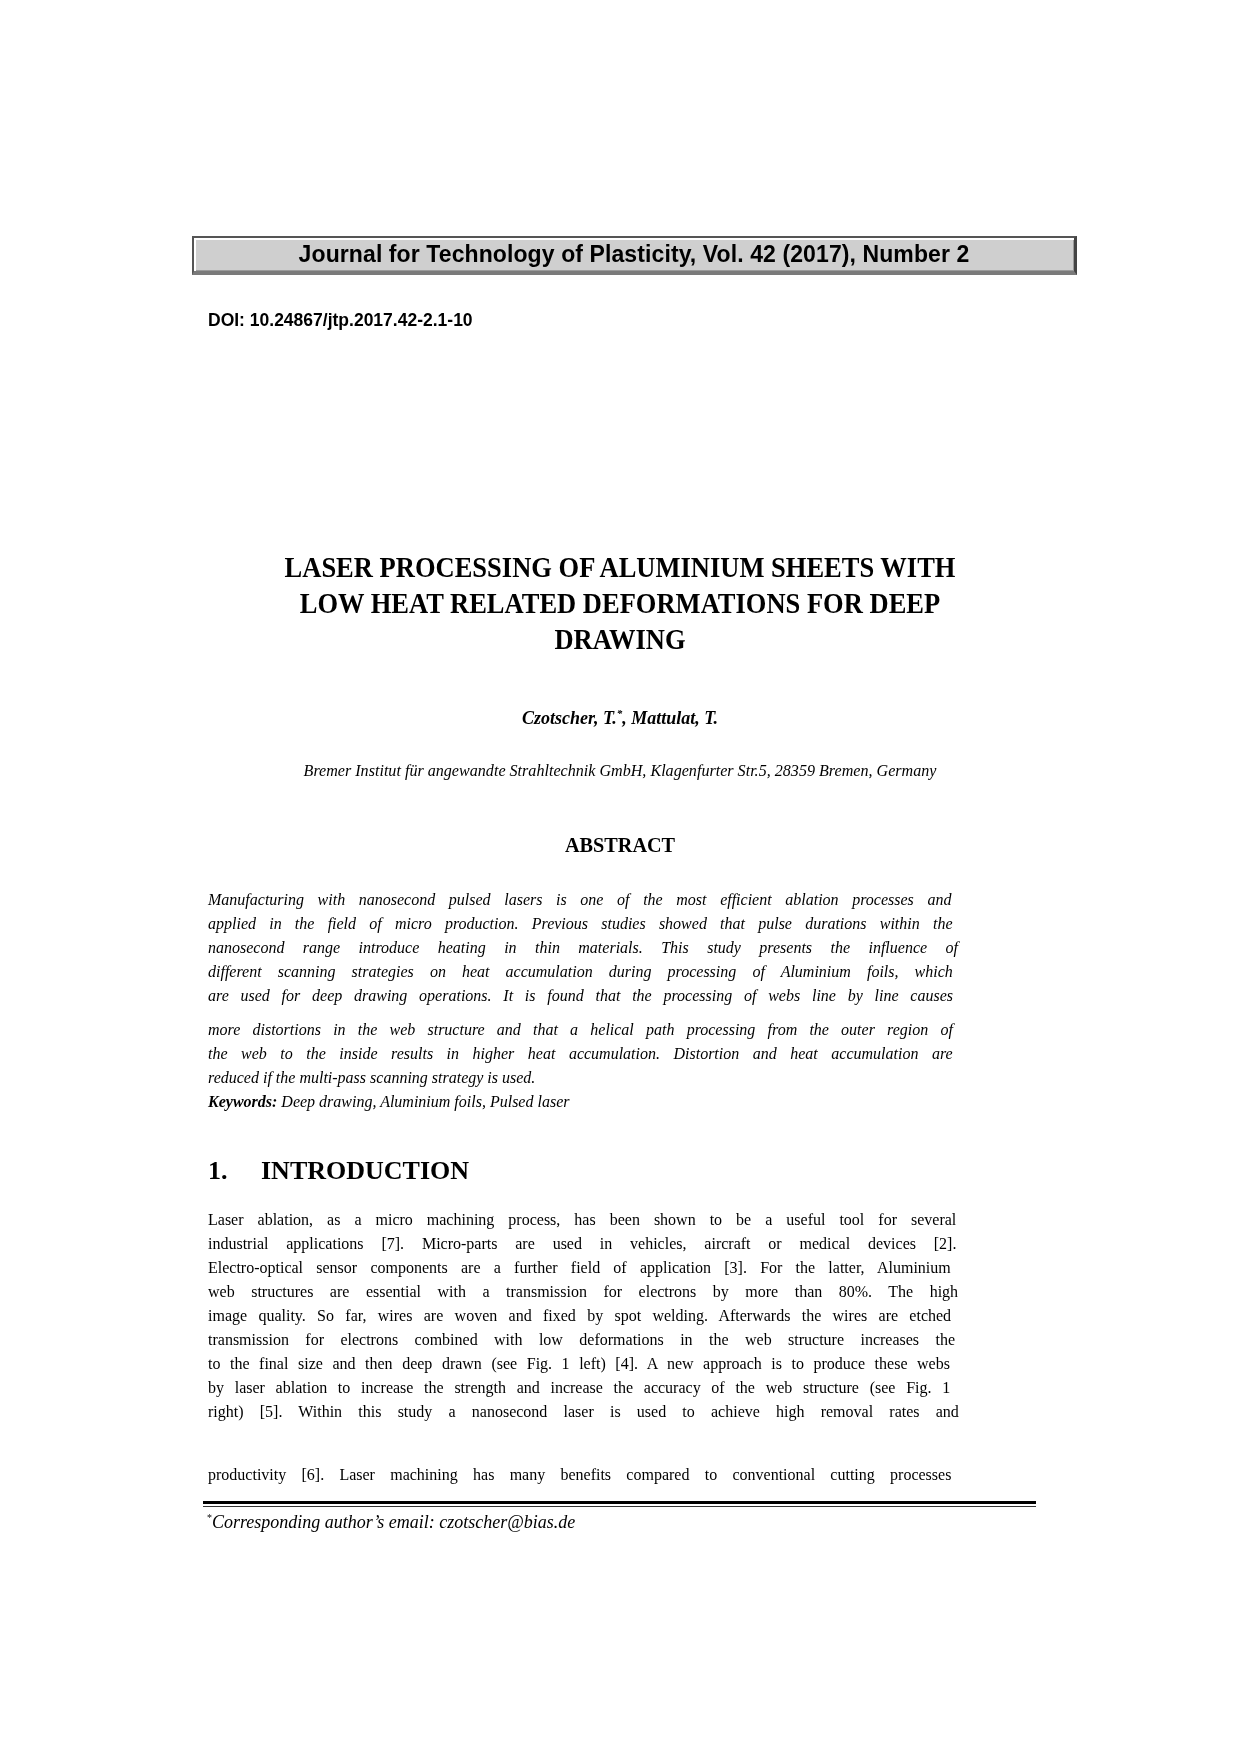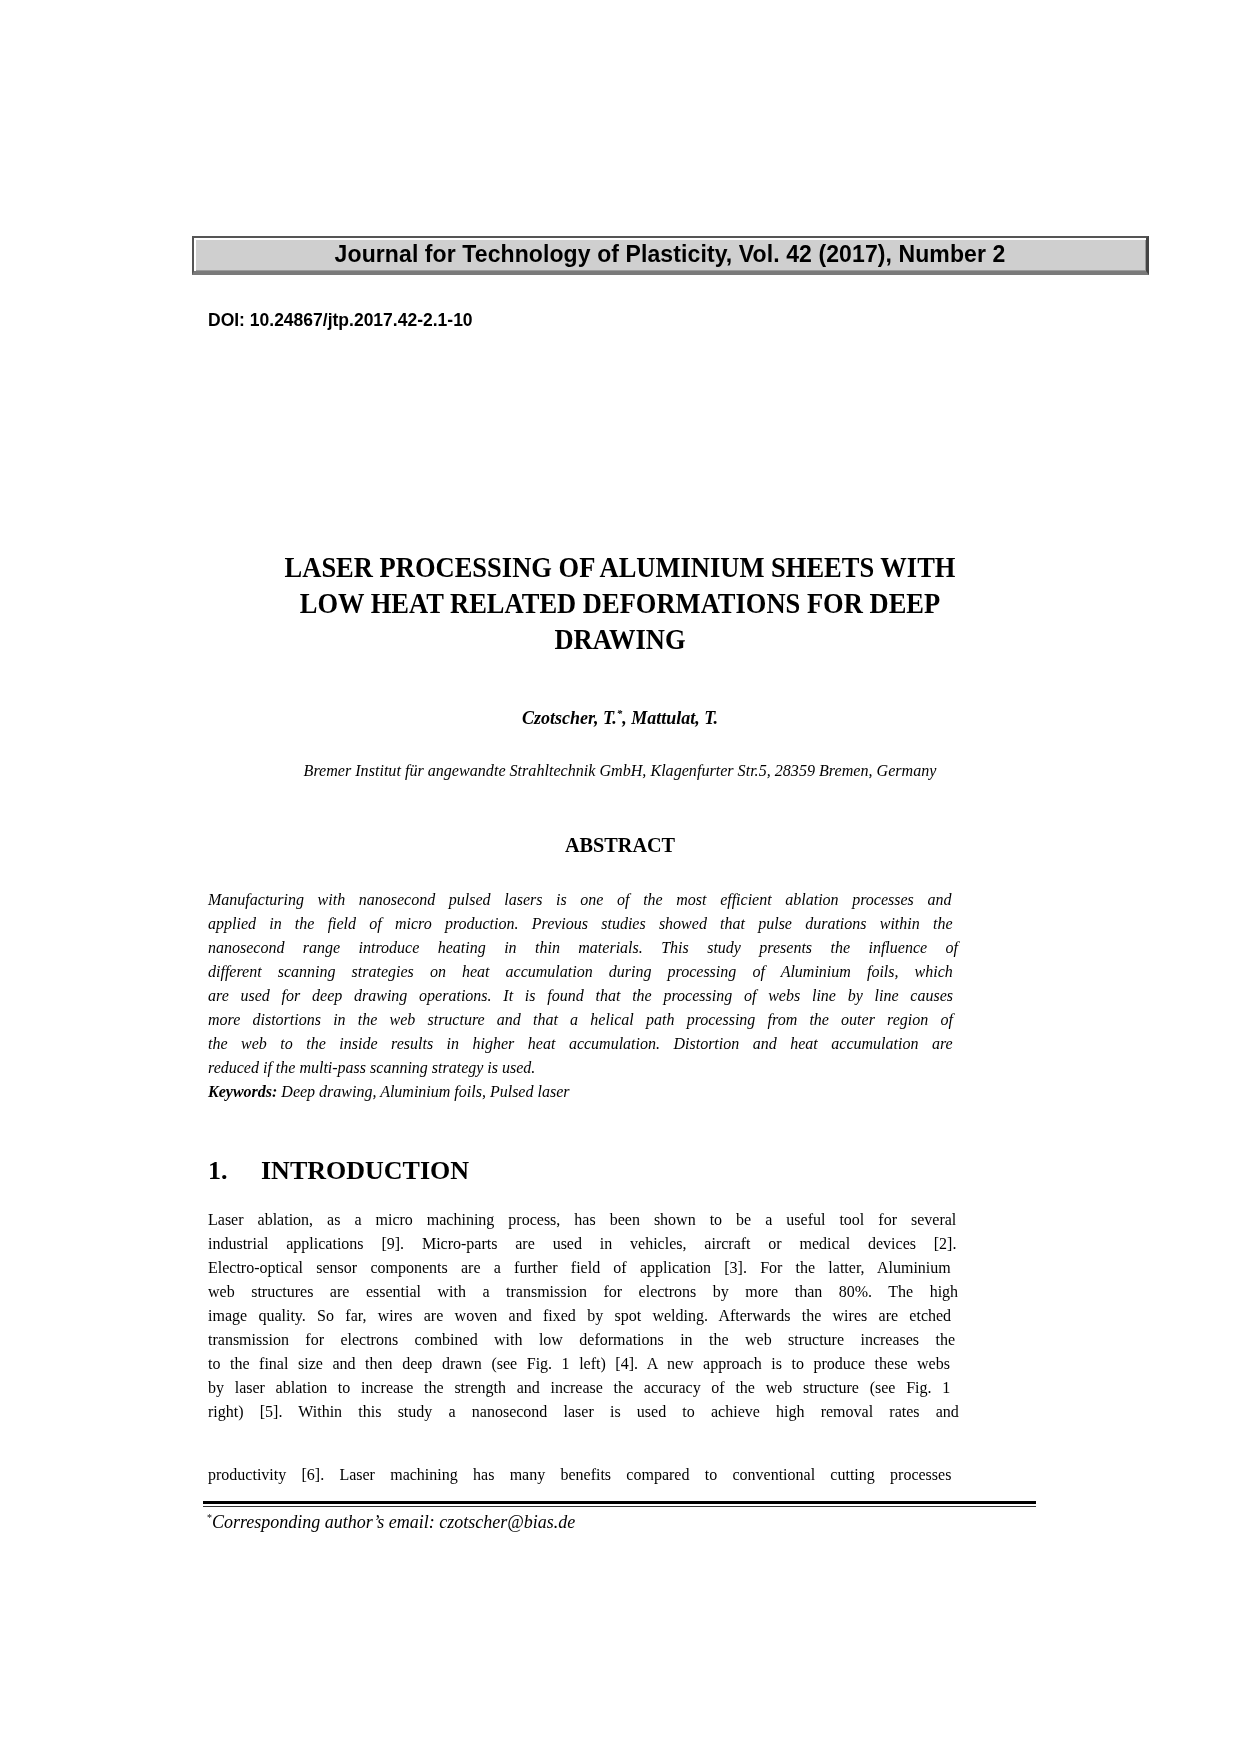--- a/index.html
+++ b/index.html
@@ -13,21 +13,21 @@
       position: relative;
       overflow: hidden;
       color: #000;
     }
     .abs { position: absolute; }
 
     
     .journal-box {
       left: 192px;
       top: 236px;
-      width: 957px;
+      width: 885px;
       height: 39px;
       box-sizing: border-box;
       background: #cfcfcf;
       border-top: 2px solid #555;
       border-left: 2px solid #555;
       border-right: 3px solid #444;
       border-bottom: 4px solid #7a7a7a;
       box-shadow: inset 2px 2px 0 #ffffff, inset -1px -1px 0 #9a9a9a;
       display: flex;
       align-items: center;
@@ -185,31 +185,31 @@
 <div class="abs affiliation">Bremer Institut für angewandte Strahltechnik GmbH, Klagenfurter Str.5, 28359 Bremen, Germany</div>
 
 <div class="abs abstract-heading">ABSTRACT</div>
 
 <div class="abs text-block abstract-block">
   <span class="line" style="display: block; word-spacing: 9.61538px; text-align-last: left;">Manufacturing with nanosecond pulsed lasers is one of the most efficient ablation processes and</span>
   <span class="line" style="display: block; word-spacing: 9.21429px; text-align-last: left;">applied in the field of micro production. Previous studies showed that pulse durations within the</span>
   <span class="line" style="display: block; word-spacing: 14.4167px; text-align-last: left;">nanosecond range introduce heating in thin materials. This study presents the influence of</span>
   <span class="line" style="display: block; word-spacing: 12.0909px; text-align-last: left;">different scanning strategies on heat accumulation during processing of Aluminium foils, which</span>
   <span class="line" style="display: block; word-spacing: 7.76471px; text-align-last: left;">are used for deep drawing operations. It is found that the processing of webs line by line causes</span>
-  <span class="line" style="display: block; word-spacing: 8.1875px; text-align-last: left;">more distortions in the web structure and that a helical path processing from the outer region of</span>
+  <span class="line" style="display: block; word-spacing: 8.1875px; text-align-last: left; margin-top: 10px;">more distortions in the web structure and that a helical path processing from the outer region of</span>
   <span class="line" style="display: block; word-spacing: 9.5px; text-align-last: left;">the web to the inside results in higher heat accumulation. Distortion and heat accumulation are</span>
   <span class="line last">reduced if the multi-pass scanning strategy is used.</span>
   <span class="line last"><span class="keywords-label">Keywords:</span><span> Deep drawing, Aluminium foils, Pulsed laser</span></span>
 </div>
 
 <div class="abs section-heading"><span class="num">1.</span><span>INTRODUCTION</span></div>
 
 <div class="abs text-block intro-block">
   <span class="line" style="display: block; word-spacing: 10px; text-align-last: left;">Laser ablation, as a micro machining process, has been shown to be a useful tool for several</span>
-  <span class="line" style="display: block; word-spacing: 13.8333px; text-align-last: left;">industrial applications [9]. Micro-parts are used in vehicles, aircraft or medical devices [2].</span>
+  <span class="line" style="display: block; word-spacing: 13.8333px; text-align-last: left;">industrial applications [7]. Micro-parts are used in vehicles, aircraft or medical devices [2].</span>
   <span class="line" style="display: block; word-spacing: 9.23077px; text-align-last: left;">Electro-optical sensor components are a further field of application [3]. For the latter, Aluminium</span>
   <span class="line" style="display: block; word-spacing: 12.5px; text-align-last: left;">web structures are essential with a transmission for electrons by more than 80%. The high</span>
   <span class="line" style="display: block; word-spacing: 7.3125px; text-align-last: left;">image quality. So far, wires are woven and fixed by spot welding. Afterwards the wires are etched</span>
   <span class="line" style="display: block; word-spacing: 12.4167px; text-align-last: left;">transmission for electrons combined with low deformations in the web structure increases the</span>
   <span class="line" style="display: block; word-spacing: 5.55px; text-align-last: left;">to the final size and then deep drawn (see Fig. 1 left) [4]. A new approach is to produce these webs</span>
   <span class="line" style="display: block; word-spacing: 6.70588px; text-align-last: left;">by laser ablation to increase the strength and increase the accuracy of the web structure (see Fig. 1</span>
   <span class="line" style="display: block; word-spacing: 12.2px; text-align-last: left;">right) [5]. Within this study a nanosecond laser is used to achieve high removal rates and</span>
   <span class="line" style="display: block; word-spacing: 11.2727px; text-align-last: left; margin-top: 39px;">productivity [6]. Laser machining has many benefits compared to conventional cutting processes</span>
 </div>
 

